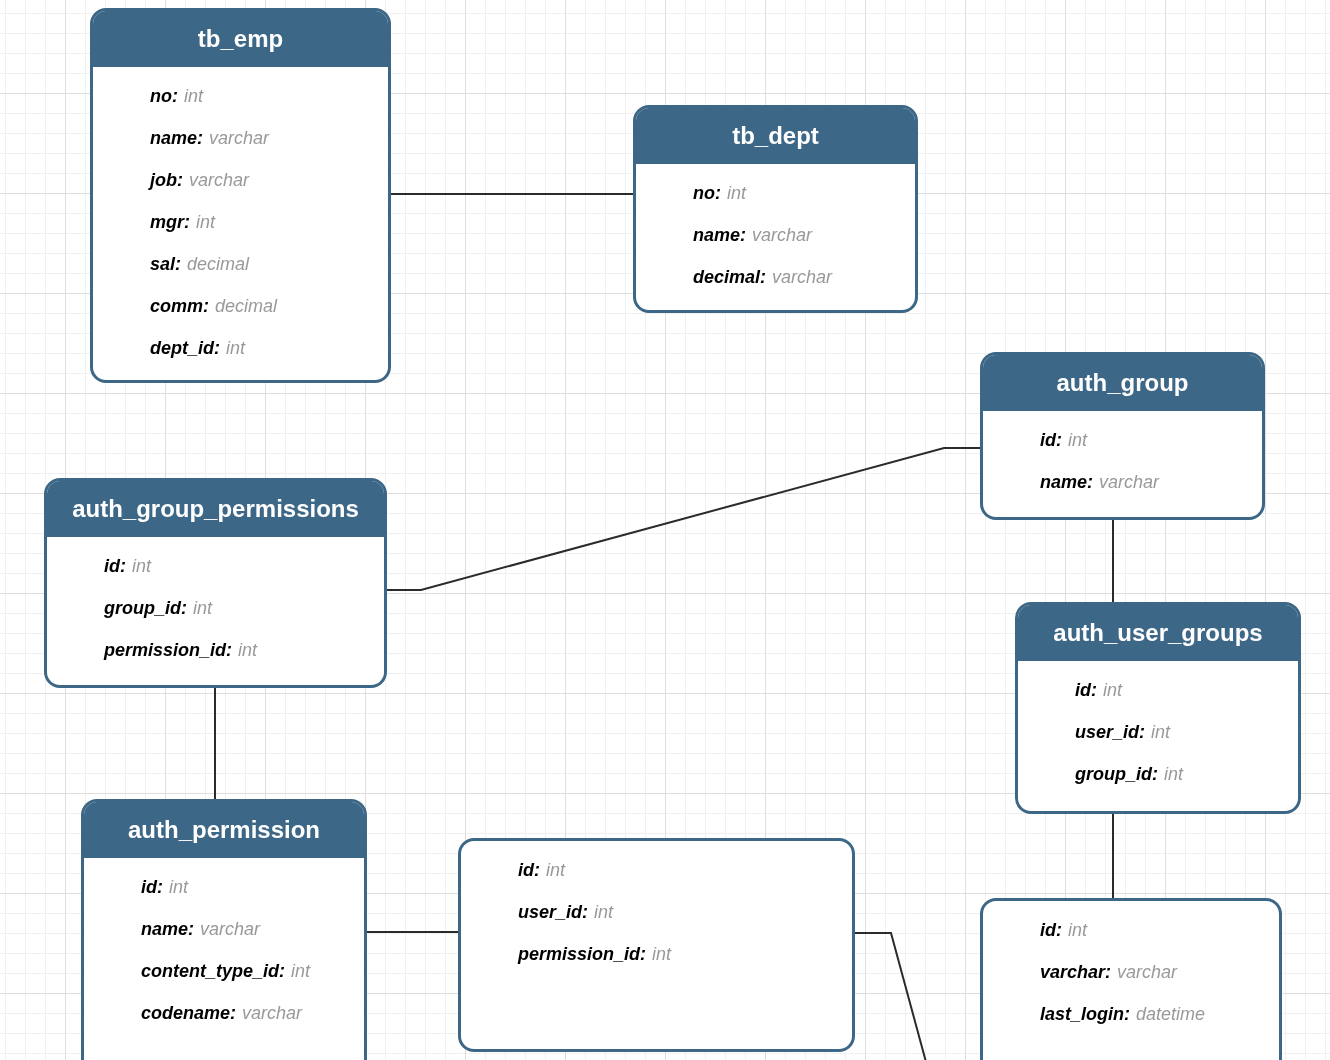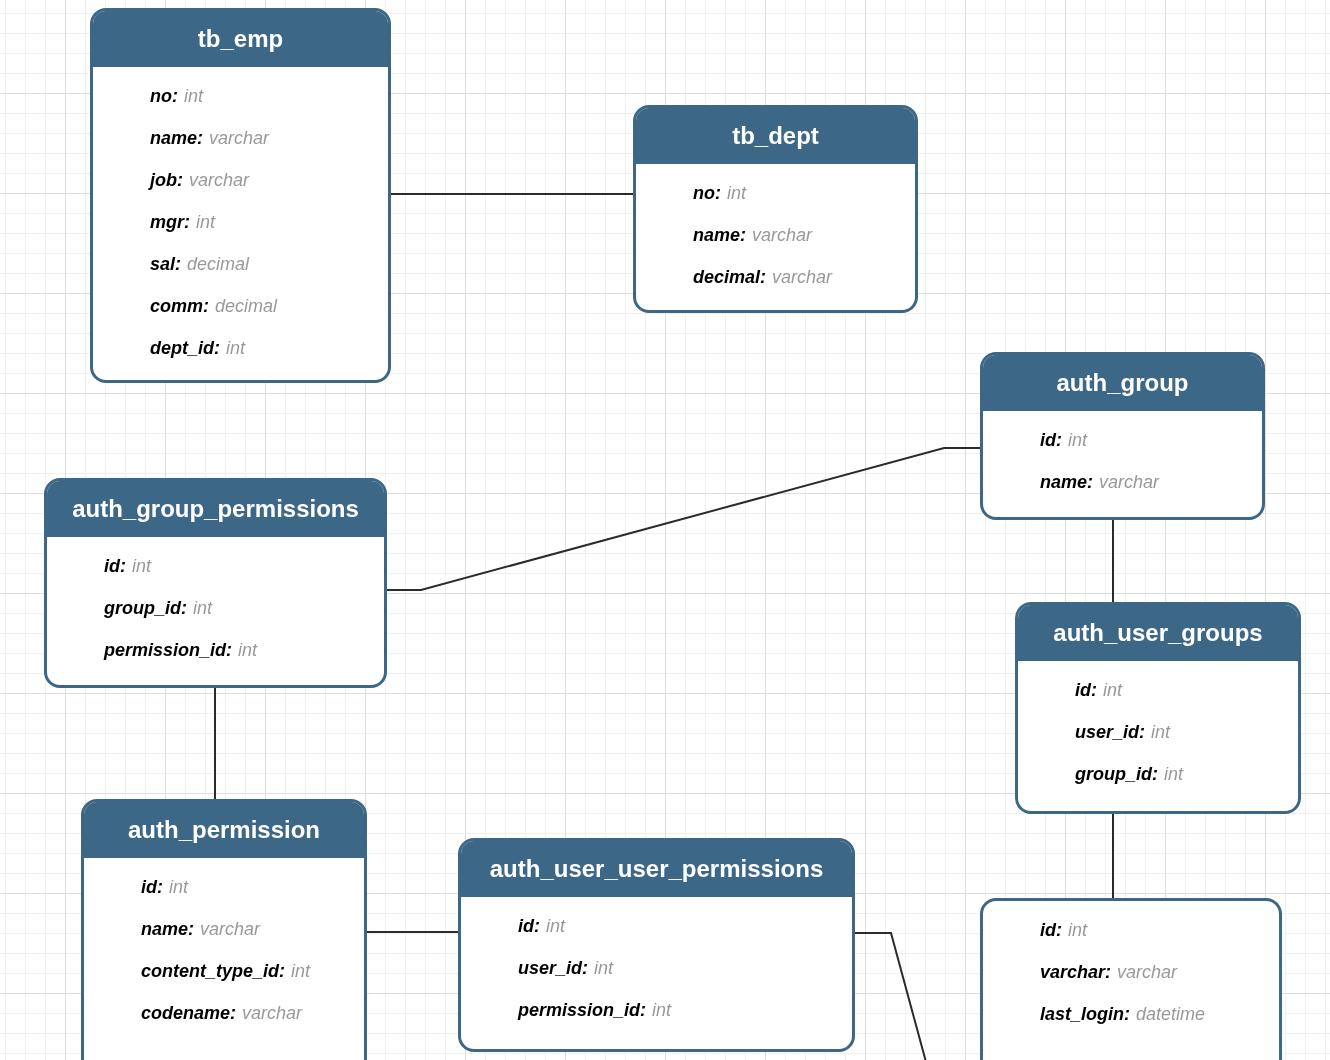--- a/index.html
+++ b/index.html
@@ -201,21 +201,20 @@
           <span class="fname">content_type_id</span>
           <span class="ftype">int</span>
         </div>
         <div class="tbl-row">
           <span class="fname">codename</span>
           <span class="ftype">varchar</span>
         </div>
       </div>
     </div>
     <div class="table-box" style="left: 458px; top: 838px; width: 397px; height: 214px;">
-      <div class="tbl-header">auth_user_user_permissions</div>
       <div class="tbl-body">
         <div class="tbl-row">
           <span class="fname">id</span>
           <span class="ftype">int</span>
         </div>
         <div class="tbl-row">
           <span class="fname">user_id</span>
           <span class="ftype">int</span>
         </div>
         <div class="tbl-row">

